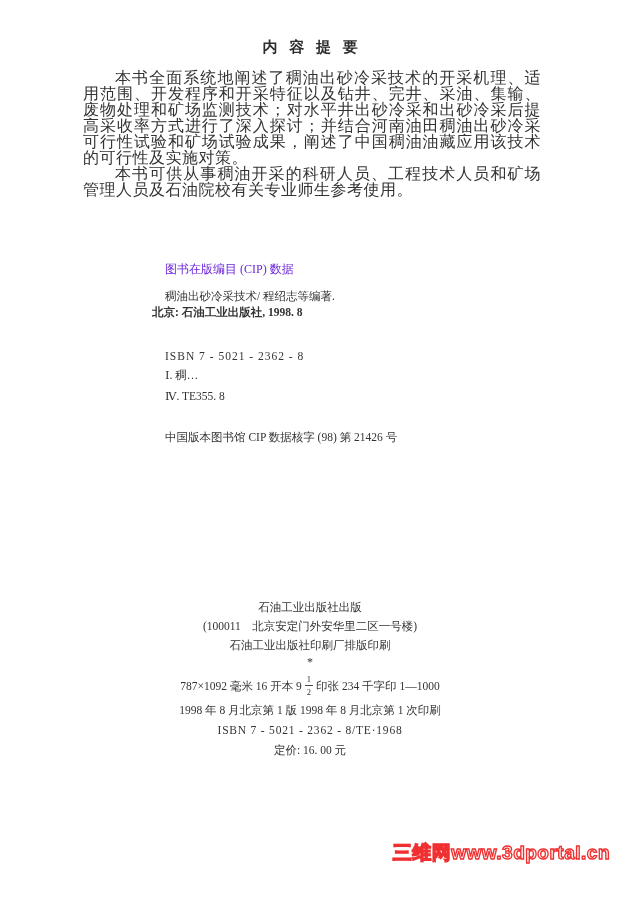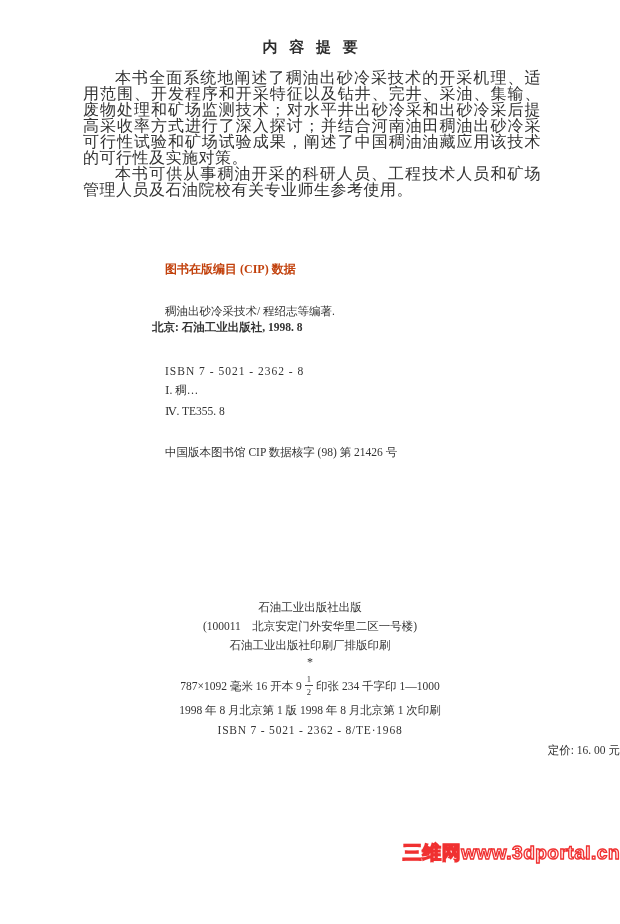--- a/index.html
+++ b/index.html
@@ -47,25 +47,25 @@
   }
   
   .cip {
     position: absolute;
     left: 165px;
     top: 261px;
     font-size: 11.5px;
     line-height: 16px;
   }
   .cip-heading {
-    font-weight: bold;
+    font-weight: normal;
     font-size: 12px;
-    color: #c2410c;
+    color: #6d28d9;
   }
-  .cip-title   { margin-top: 26px; }
+  .cip-title   { margin-top: 11px; }
   .cip-pub     { margin-top: 0; margin-left: -13px; font-weight: bold; }
   .cip-isbn    { margin-top: 28px; letter-spacing: 1px; }
   .cip-item    { margin-top: 5px; }
   .cip-item:nth-of-type(5) { margin-top: 3px; }
   .cip-record  { margin-top: 25px; }
   
   .colophon {
     position: absolute;
     left: 0;
     top: 598px;
@@ -94,25 +94,25 @@
     display: block;
     border-bottom: 1px solid #444;
     padding: 0 2px 1.5px;
   }
   .frac .den {
     display: block;
     padding-top: 1.5px;
   }
   .print-line { margin-top: 4px; line-height: 20px; }
   .isbn-line  { line-height: 20px; letter-spacing: 0.8px; }
-  .price-line { line-height: 20px; text-align: right; }
+  .price-line { line-height: 20px; }
   
   .watermark {
     position: absolute;
-    right: 0;
+    right: 10px;
     bottom: 6px;
     font-family: "Liberation Sans", "DejaVu Sans", sans-serif;
     font-weight: bold;
     font-size: 19px;
     letter-spacing: 0.5px;
     color: #fff5f5;
     -webkit-text-stroke: 1.3px #f03030;
     text-shadow: 0 0 1px #f03030;
     white-space: nowrap;
   }

